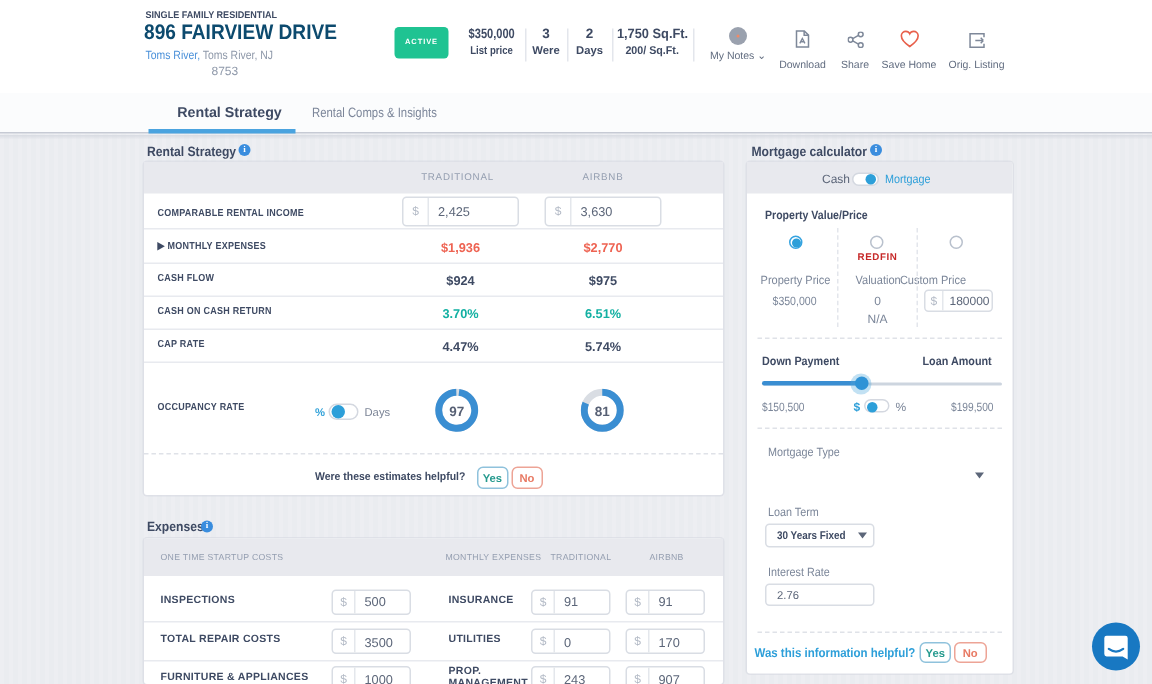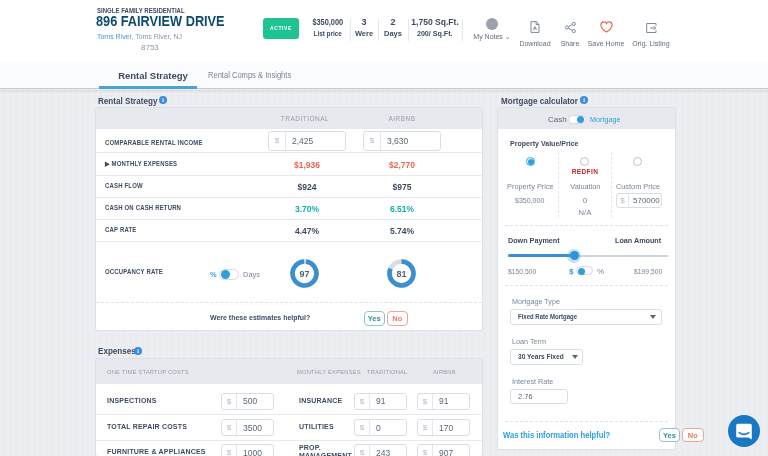--- a/index.html
+++ b/index.html
@@ -39,21 +39,21 @@
 .thead { position:absolute; background:#e8e9ee; }
 .colhead { position:absolute; font-size:6.5px; letter-spacing:0.5px; color:#949eb0; text-align:center; }
 .rowlabel { position:absolute; left:9px; font-size:6.8px; font-weight:bold; letter-spacing:0.2px; color:#3e4a63; white-space:nowrap; transform:scaleX(0.88); transform-origin:0 50%; }
 .rsep { position:absolute; left:0; width:100%; height:0; border-top:1px solid #e8eaef; }
 .val { position:absolute; font-size:8.5px; font-weight:bold; text-align:center; width:60px; }
 .inputbox { position:absolute; height:17px; background:#fff; border:1px solid #d9dde4; border-radius:3px; display:flex; align-items:center; }
 .inputbox .d { width:15px; text-align:center; font-size:8px; color:#b3bac6; border-right:1px solid #e4e7ec; align-self:stretch; line-height:15px; }
 .inputbox .n { padding-left:6px; font-size:8.5px; color:#5c6679; }
 .toggle { position:absolute; background:#fff; border:1px solid #d4d8e0; border-radius:7px; }
 .knob { position:absolute; background:#2d9fd9; border-radius:50%; }
-.pillbtn { position:absolute; font-size:7.5px; font-weight:bold; text-align:center; border-radius:4px; background:#fff;margin-left:46px; }
+.pillbtn { position:absolute; font-size:7.5px; font-weight:bold; text-align:center; border-radius:4px; background:#fff; }
 .yes { border:1px solid #8fc2dc; color:#259a8e; }
 .no { border:1px solid #eda496; color:#e87a64; }
 
 #ex-card { left:96px; top:359px; width:386px; height:97px; }
 .exlabel { position:absolute; font-size:7px; font-weight:bold; letter-spacing:0.2px; color:#3e4a63; white-space:nowrap; }
 .exhead { position:absolute; font-size:5.8px; letter-spacing:0.2px; color:#949eb0; white-space:nowrap; }
 
 #mc-card { left:498px; top:108px; width:177px; height:341px; }
 .mclabel { font-size:8px; font-weight:bold; color:#3e4a63; }
 .mcgrey { font-size:8px; color:#7b8699; }
@@ -272,24 +272,24 @@
   <div style="position:absolute; top:50.5px; left:29.5px; width:6px; height:6px; border-radius:50%; background:#2d9fd9;"></div>
   <div class="radio" style="top:49px; left:82px;"></div>
   <div class="radio" style="top:49px; left:134.5px;"></div>
 
   <div style="position:absolute; top:60px; left:70px; width:34px; text-align:center; font-size:6.5px; font-weight:bold; letter-spacing:0.4px; color:#c62828;">REDFIN</div>
   <div class="mcgrey" style="position:absolute; top:74px; left:0px; width:64px; text-align:center;"><span class="sxc" style="transform:scaleX(0.92)">Property Price</span></div>
   <div class="mcgrey" style="position:absolute; top:88px; left:0px; width:64px; text-align:center;"><span class="sxc" style="transform:scaleX(0.88)">$350,000</span></div>
   <div class="mcgrey" style="position:absolute; top:74px; left:55px; width:64px; text-align:center;"><span class="sxc" style="transform:scaleX(0.92)">Valuation</span></div>
   <div class="mcgrey" style="position:absolute; top:88px; left:55px; width:64px; text-align:center;">0</div>
   <div class="mcgrey" style="position:absolute; top:100px; left:55px; width:64px; text-align:center;">N/A</div>
-  <div class="mcgrey" style="position:absolute; top:74px; left:108px; width:64px; text-align:center;"><span class="sxc" style="transform:scaleX(0.92)">Custom Price</span></div>
+  <div class="mcgrey" style="position:absolute; top:74px; left:92px; width:64px; text-align:center;"><span class="sxc" style="transform:scaleX(0.92)">Custom Price</span></div>
   <div class="inputbox" style="top:85px; left:118px; width:46px; height:15px;">
       <div class="d" style="width:12px; line-height:13px;">$</div>
-      <div class="n" style="padding-left:4px; font-size:8px;">570000</div>
+      <div class="n" style="padding-left:4px; font-size:8px;">180000</div>
     </div>
   <div style="position:absolute; top:44px; left:60px; height:66px; border-left:1px dashed #e3e6ec;"></div>
   <div style="position:absolute; top:44px; left:113px; height:66px; border-left:1px dashed #e3e6ec;"></div>
 
   <div class="dashed" style="top:117px; left:7px; width:163px;"></div>
 
   <div class="mclabel" style="position:absolute; top:128px; left:10px;"><span class="sxl" style="transform:scaleX(0.9)">Down Payment</span></div>
   <div class="mclabel" style="position:absolute; top:128px; right:9px;"><span class="sxl" style="transform:scaleX(0.9)">Loan Amount</span></div>
 
   <div style="position:absolute; top:146.5px; left:10px; width:160px; height:2px; background:#cdd5df; border-radius:2px;"></div>
@@ -301,29 +301,28 @@
   <div style="position:absolute; top:158.5px; left:71px; font-size:8px; font-weight:bold; color:#2d9fd9;">$</div>
   <div class="toggle" style="top:158px; left:78px; width:17px; height:9px;">
     <div class="knob" style="top:0.5px; left:1px; width:7px; height:7px;"></div>
   </div>
   <div class="mcgrey" style="position:absolute; top:158.5px; left:99px;">%</div>
   <div class="mcgrey" style="position:absolute; top:158.5px; right:8px;"><span class="sxl" style="transform:scaleX(0.85)">$199,500</span></div>
 
   <div class="dashed" style="top:177px; left:7px; width:163px;"></div>
 
   <div class="mcgrey" style="position:absolute; top:189px; left:14px;"><span class="sxl" style="transform:scaleX(0.9)">Mortgage Type</span></div>
-  <div class="dropdown" style="top:201px; left:12px; width:152px; height:16px;"><span class="sxl" style="transform:scaleX(0.8)">Fixed Rate Mortgage</span></div>
   <div class="caret" style="top:207px; left:152px;"></div>
 
   <div class="mcgrey" style="position:absolute; top:229px; left:14px;"><span class="sxl" style="transform:scaleX(0.9)">Loan Term</span></div>
   <div class="dropdown" style="top:240.5px; left:12px; width:73px; height:16px;"><span class="sxl" style="transform:scaleX(0.88)">30 Years Fixed</span></div>
   <div class="caret" style="top:246.5px; left:74px;"></div>
 
   <div class="mcgrey" style="position:absolute; top:269px; left:14px;"><span class="sxl" style="transform:scaleX(0.9)">Interest Rate</span></div>
-  <div class="dropdown" style="top:280.5px; left:12px; width:58px; height:15px; font-weight:normal; color:#5c6679; line-height:13px;">2.76</div>
+  <div class="dropdown" style="top:280.5px; left:12px; width:73px; height:15px; font-weight:normal; color:#5c6679; line-height:13px;">2.76</div>
 
   <div class="dashed" style="top:313px; left:7px; width:163px;"></div>
   <div style="position:absolute; top:321.5px; left:5px; font-size:8.5px; font-weight:bold; color:#2d9fd9;"><span class="sxl" style="transform:scaleX(0.9)">Was this information helpful?</span></div>
   <div class="pillbtn yes" style="top:319.5px; left:115px; width:21px; height:14px; line-height:13px;">Yes</div>
   <div class="pillbtn no" style="top:319.5px; left:138px; width:21.5px; height:14px; line-height:13px;">No</div>
 </div>
 
 <div class="abs" style="top:415px; left:728px; width:32px; height:32px; border-radius:50%; background:#1878c2;">
   <svg width="32" height="32" viewBox="0 0 32 32">
       <path d="M9.8 8.8 H22.2 A1.6 1.6 0 0 1 23.8 10.4 V21.4 L23.8 24.6 L20.4 22.6 H9.8 A1.6 1.6 0 0 1 8.2 21 V10.4 A1.6 1.6 0 0 1 9.8 8.8 Z" fill="#fff"></path>

